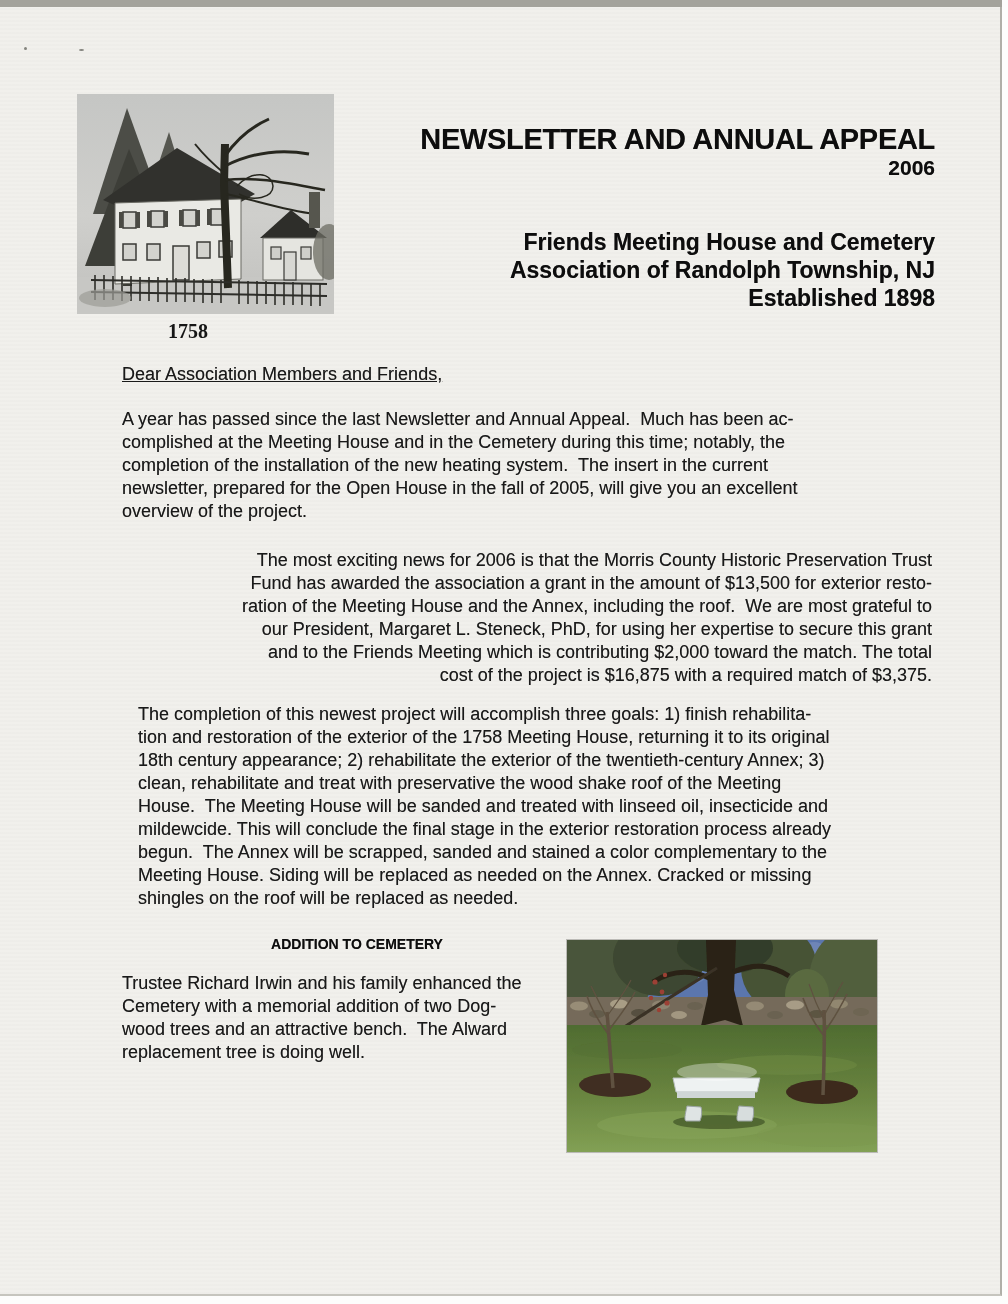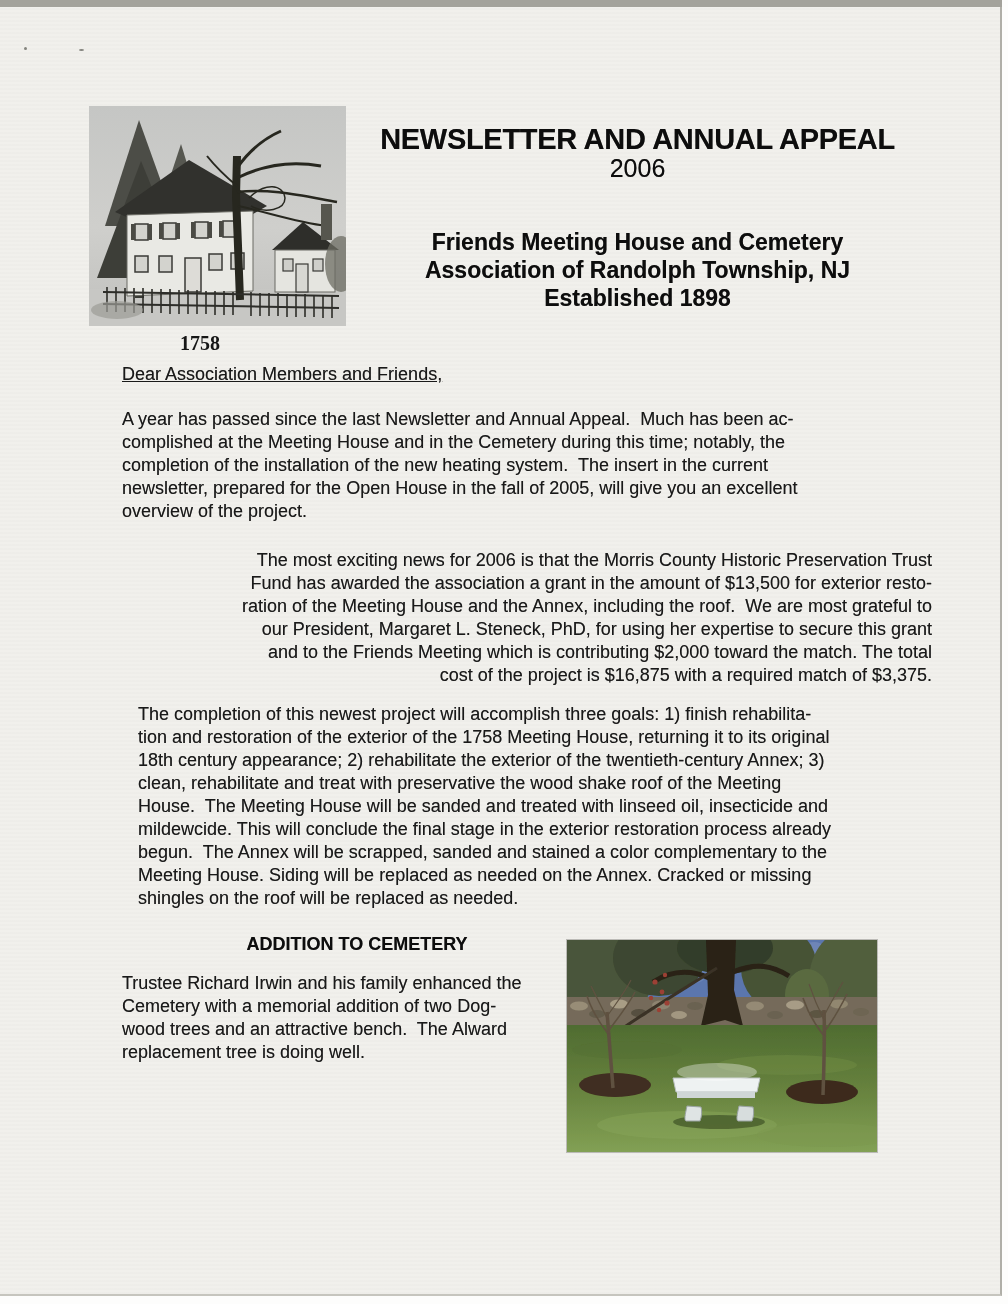--- a/index.html
+++ b/index.html
@@ -12,44 +12,44 @@
   .paper{
     position:absolute;top:7px;left:0;width:1000px;height:1287px;
     background:#f1f0ec;
     background-image:repeating-linear-gradient(0deg,rgba(0,0,0,0.012) 0 2px,rgba(255,255,255,0.012) 2px 4px);
     border-right:2px solid #b0afa8;border-bottom:2px solid #c6c5be;
   }
   .speck{position:absolute;background:#84847e;border-radius:50%;}
   .speck.s1{left:24px;top:40px;width:3px;height:3px;}
   .speck.s2{left:79px;top:42px;width:5px;height:2px;}
 
-  .house-figure{position:absolute;left:73px;top:83px;width:222px;margin:16px;}
+  .house-figure{position:absolute;left:73px;top:83px;width:222px;margin:4px;}
   .house-figure svg{display:block;filter:blur(0.3px);}
   .house-caption{
     display:block;text-align:center;margin-top:6px;
     font-family:"Liberation Serif","DejaVu Serif",serif;font-weight:bold;font-size:20px;color:#161616;
   }
 
-  .masthead-text{position:absolute;left:340px;top:116px;width:595px;text-align:center;}
+  .masthead-text{position:absolute;left:340px;top:116px;width:595px;text-align:right;}
   .masthead-title{
     margin:0;font-size:29px;font-weight:bold;letter-spacing:-0.3px;color:#0d0d0d;
     line-height:33px;text-shadow:0 0 0.5px rgba(0,0,0,0.5);
   }
-  .masthead-year{font-size:25px;font-weight:normal;line-height:24px;color:#0d0d0d;text-shadow:0 0 0.5px rgba(0,0,0,0.5);}
+  .masthead-year{font-size:21px;font-weight:bold;line-height:24px;color:#0d0d0d;text-shadow:0 0 0.5px rgba(0,0,0,0.5);}
   .org-block{margin-top:48px;font-size:23px;font-weight:bold;line-height:28px;color:#0d0d0d;text-shadow:0 0 0.5px rgba(0,0,0,0.5);}
 
   .bodytext{font-size:18px;line-height:23px;white-space:pre-wrap;text-shadow:0 0 0.45px rgba(0,0,0,0.45);}
   .salutation{position:absolute;left:122px;top:356px;width:700px;text-decoration:underline;}
   .para1{position:absolute;left:122px;top:401px;width:810px;}
   .para2{position:absolute;left:122px;top:542px;width:810px;text-align:right;}
   .para3{position:absolute;left:122px;top:696px;width:810px;margin-left:16px;}
 
   .left-col{position:absolute;left:122px;top:924px;width:470px;}
   .section-heading{
-    margin:2px 0 0 0;text-align:center;font-size:18px;font-weight:bold;line-height:23px;
+    margin:2px 0 0 0;text-align:center;font-size:14px;font-weight:bold;line-height:23px;
     color:#0d0d0d;text-shadow:0 0 0.5px rgba(0,0,0,0.5);
   }
   .cemetery-para{margin-top:16px;}
 
   .photo-figure{position:absolute;left:567px;top:933px;width:310px;height:212px;margin:0;}
   .photo-figure svg{display:block;filter:blur(0.35px);outline:1px solid rgba(90,90,85,0.35);}
 </style>
 </head>
 <body>
 

